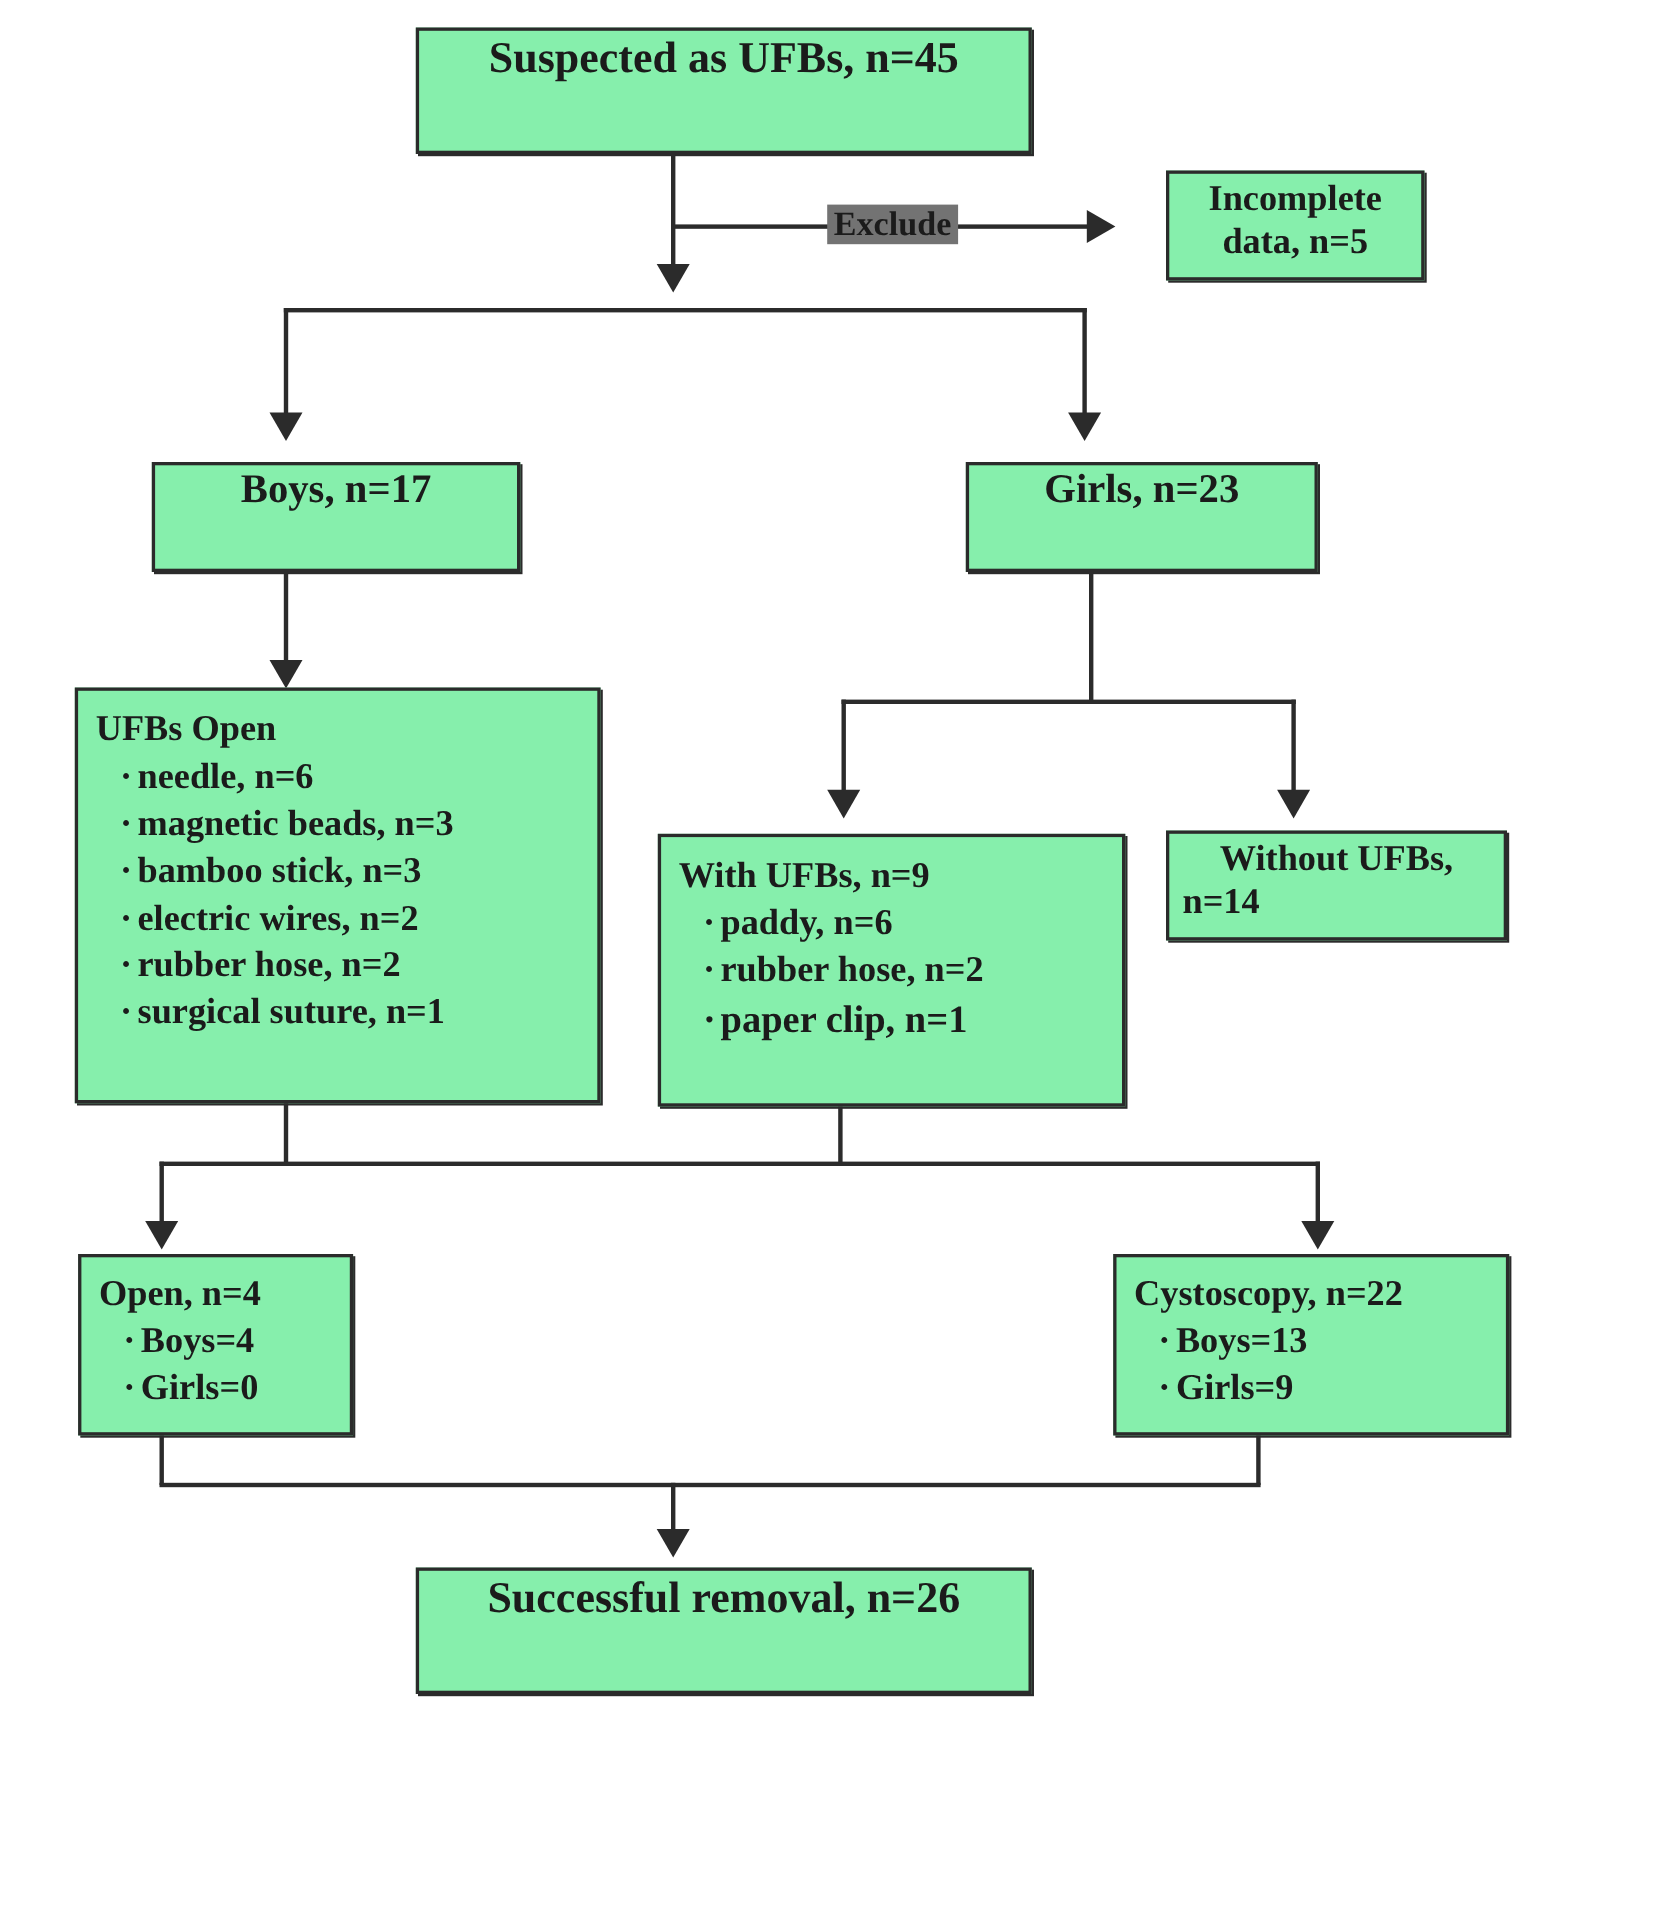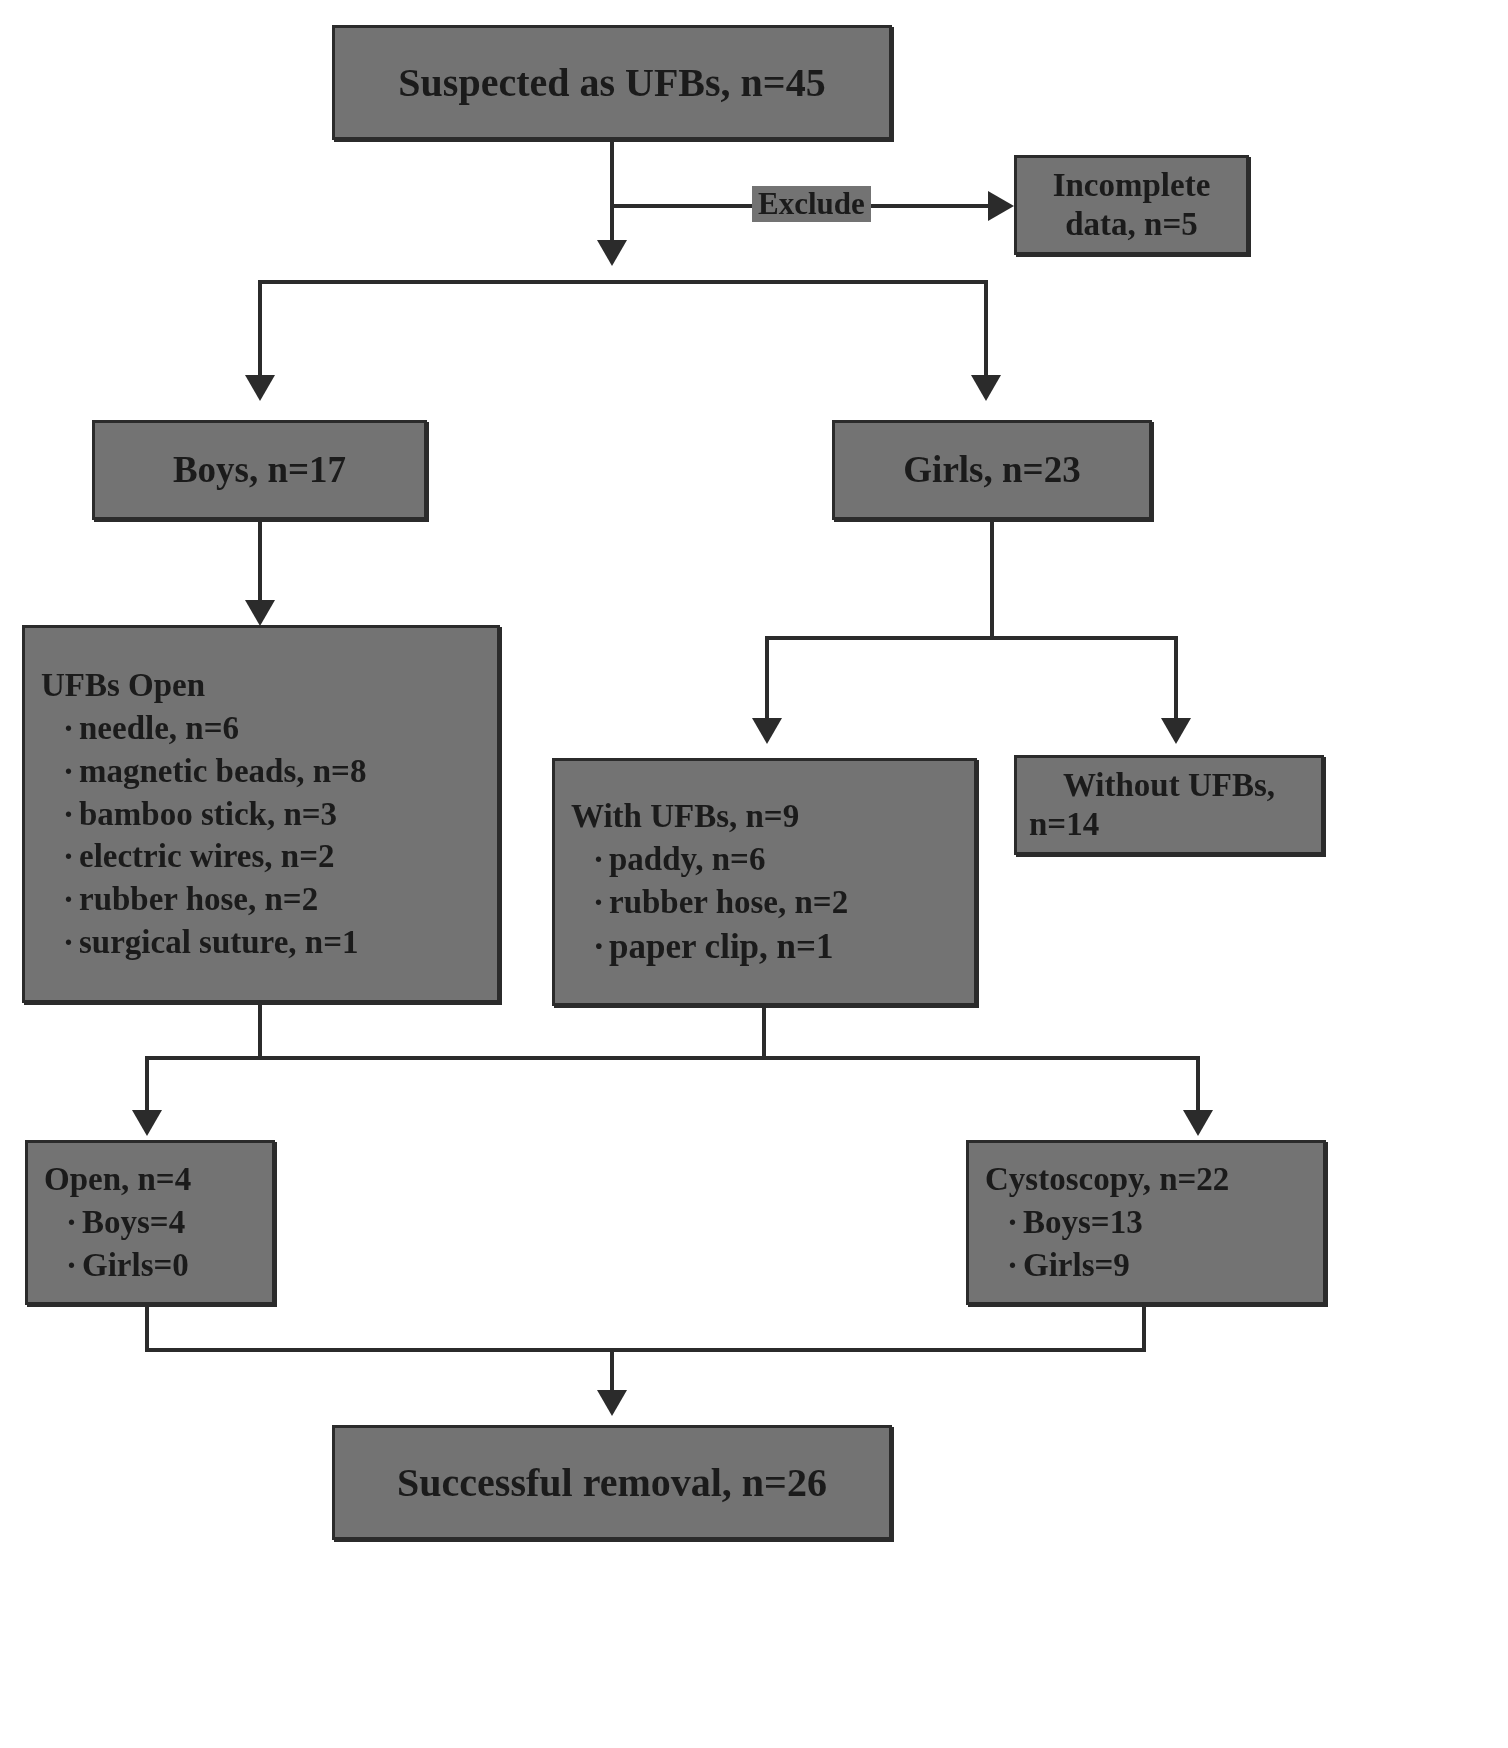--- a/index.html
+++ b/index.html
@@ -10,26 +10,26 @@
     color:#1b1b1b;
     position:relative;
     overflow:hidden;
   }
   #stage{position:absolute;left:0;top:0;width:1508px;height:1748px;}
 
   
   .box{
     position:absolute;
     box-sizing:border-box;
-    background:#737373;
+    background:#86efac;
     border:3px solid #2b2b2b;
     box-shadow:2px 2px 0 0 #2b2b2b;
     display:flex;
     flex-direction:column;
-    justify-content:center;
+    margin-left:46px;
   }
   .box.center{align-items:center;text-align:center;}
   .box .title{
     font-weight:bold;
     line-height:1.18;
     white-space:nowrap;
   }
   .box.center .title{white-space:normal;}
   .lines{
     display:flex;flex-direction:column;
@@ -118,21 +118,21 @@
   <div class="arrow-down" style="left:752px;top:718px;"></div>
   <div class="arrow-down" style="left:1161px;top:718px;"></div>
 
   <div class="box" style="left:22px;top:625px;width:478px;height:378px;padding:14px 16px;">
     <div class="lines">
       <div class="hd" style="font-size:33px;">UFBs Open</div>
       <div class="li" style="font-size:33px;">
         <span class="dot">·</span><span>needle, n=6</span>
       </div>
       <div class="li" style="font-size:33px;">
-        <span class="dot">·</span><span>magnetic beads, n=8</span>
+        <span class="dot">·</span><span>magnetic beads, n=3</span>
       </div>
       <div class="li" style="font-size:33px;">
         <span class="dot">·</span><span>bamboo stick, n=3</span>
       </div>
       <div class="li" style="font-size:33px;">
         <span class="dot">·</span><span>electric wires, n=2</span>
       </div>
       <div class="li" style="font-size:33px;">
         <span class="dot">·</span><span>rubber hose, n=2</span>
       </div>

